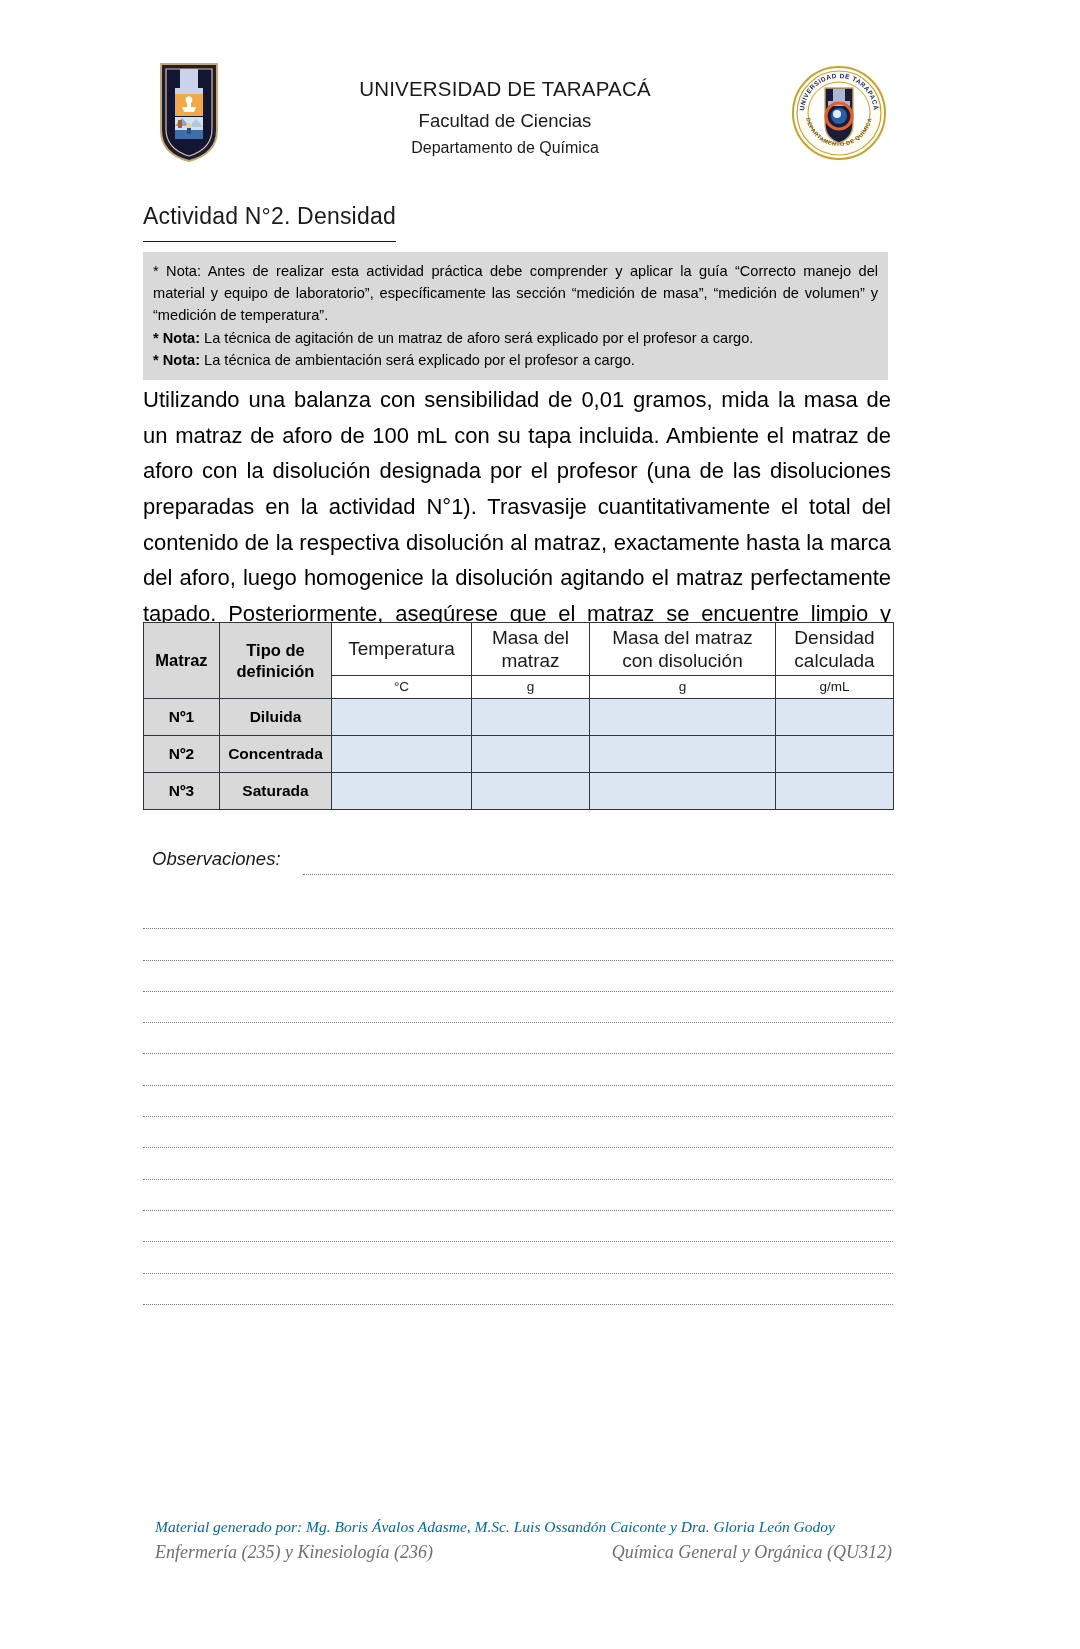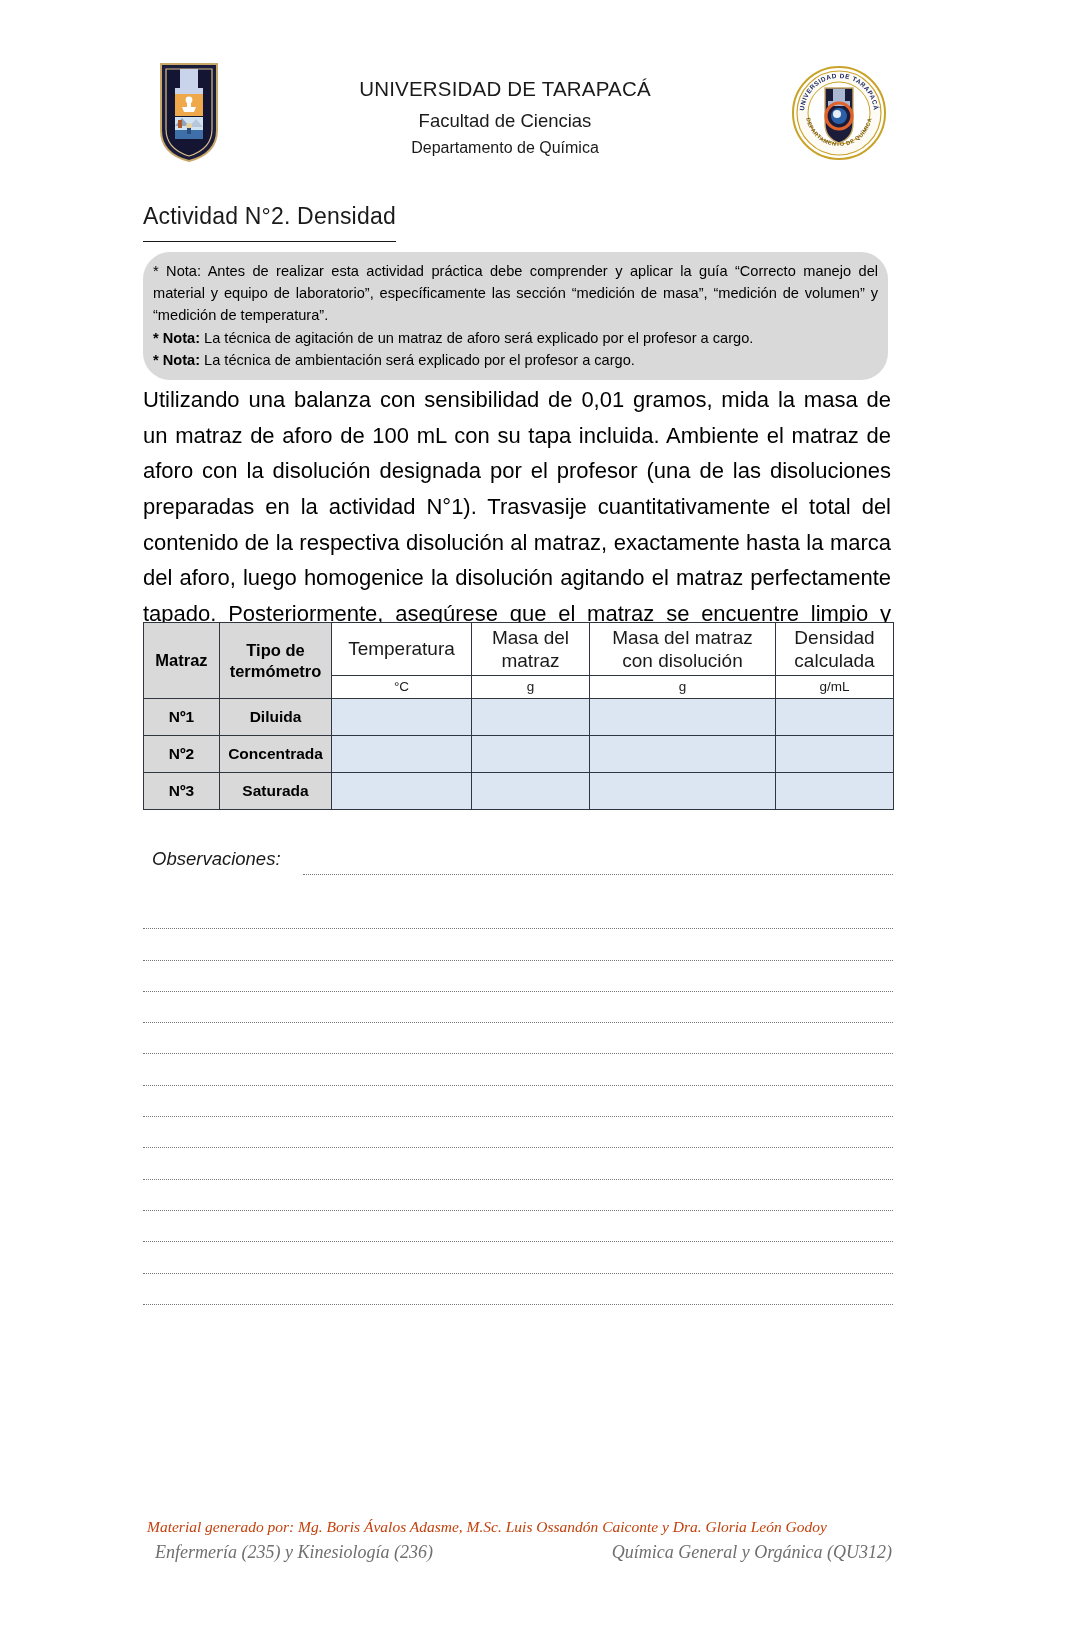--- a/index.html
+++ b/index.html
@@ -81,21 +81,20 @@
 
   
   .note-box {
     position: absolute;
     left: 143px;
     top: 252px;
     width: 745px;
     padding: 8px 10px 9px 10px;
     background: #d9d9d9;
     box-sizing: border-box;
-    border-radius: 27px;
   }
   .note-line {
     font-size: 14.6px;
     line-height: 1.52;
     color: #000;
     text-align: justify;
   }
   .note-line.first { text-align: justify; text-justify: inter-word; }
   .note-bold { font-weight: bold; }
 
@@ -210,23 +209,23 @@
     position: absolute;
     left: 143px;
     top: 1518px;
     width: 755px;
     font-family: "Liberation Serif", serif;
     font-style: italic;
     color: #6b6b6b;
   }
   .footer-credit {
     font-size: 15.5px;
-    color: #c2410c;
+    color: #0369a1;
     white-space: nowrap;
-    margin-left: 4px;
+    margin-left: 12px;
   }
   .footer-row {
     display: flex;
     justify-content: space-between;
     align-items: center;
     margin-top: 6px;
     font-size: 18px;
     color: #6f6f6f;
   }
   .footer-left { margin-left: 12px; }
@@ -309,21 +308,21 @@
         <col class="col-temp">
       <col class="col-masa">
         <col class="col-masad">
         <col class="col-dens">
     </colgroup>
     <thead>
       <tr>
         <th class="th-grey hdr-tall" rowspan="2">Matraz</th>
         <th class="th-grey hdr-tall" rowspan="2">
           <div>Tipo de</div>
-          <div>termómetro</div>
+          <div>definición</div>
         </th>
         <th class="th-white hdr-tall">
           <div>Temperatura</div>
         </th>
         <th class="th-white hdr-tall">
           <div>Masa del</div>
           <div>matraz</div>
         </th>
         <th class="th-white hdr-tall">
           <div>Masa del matraz</div>

